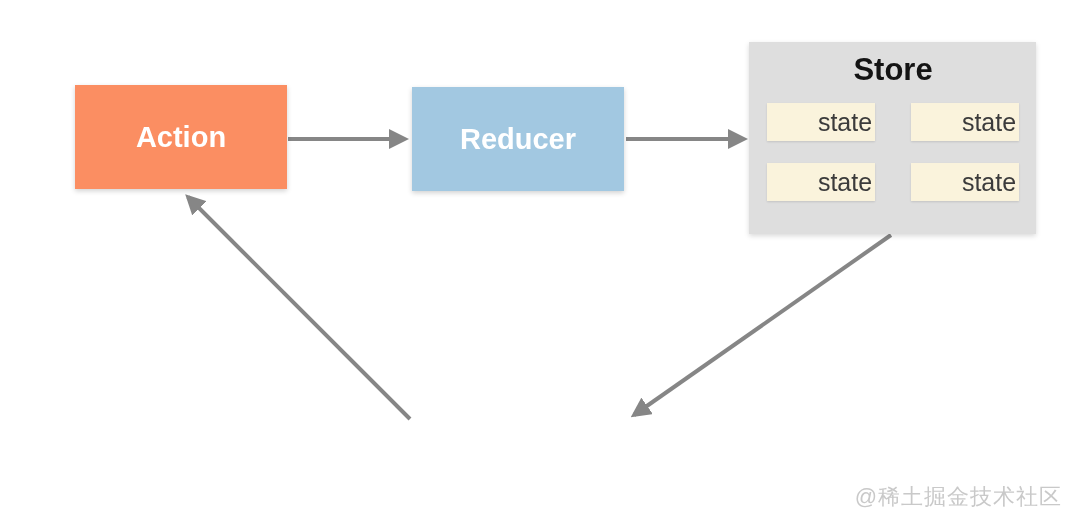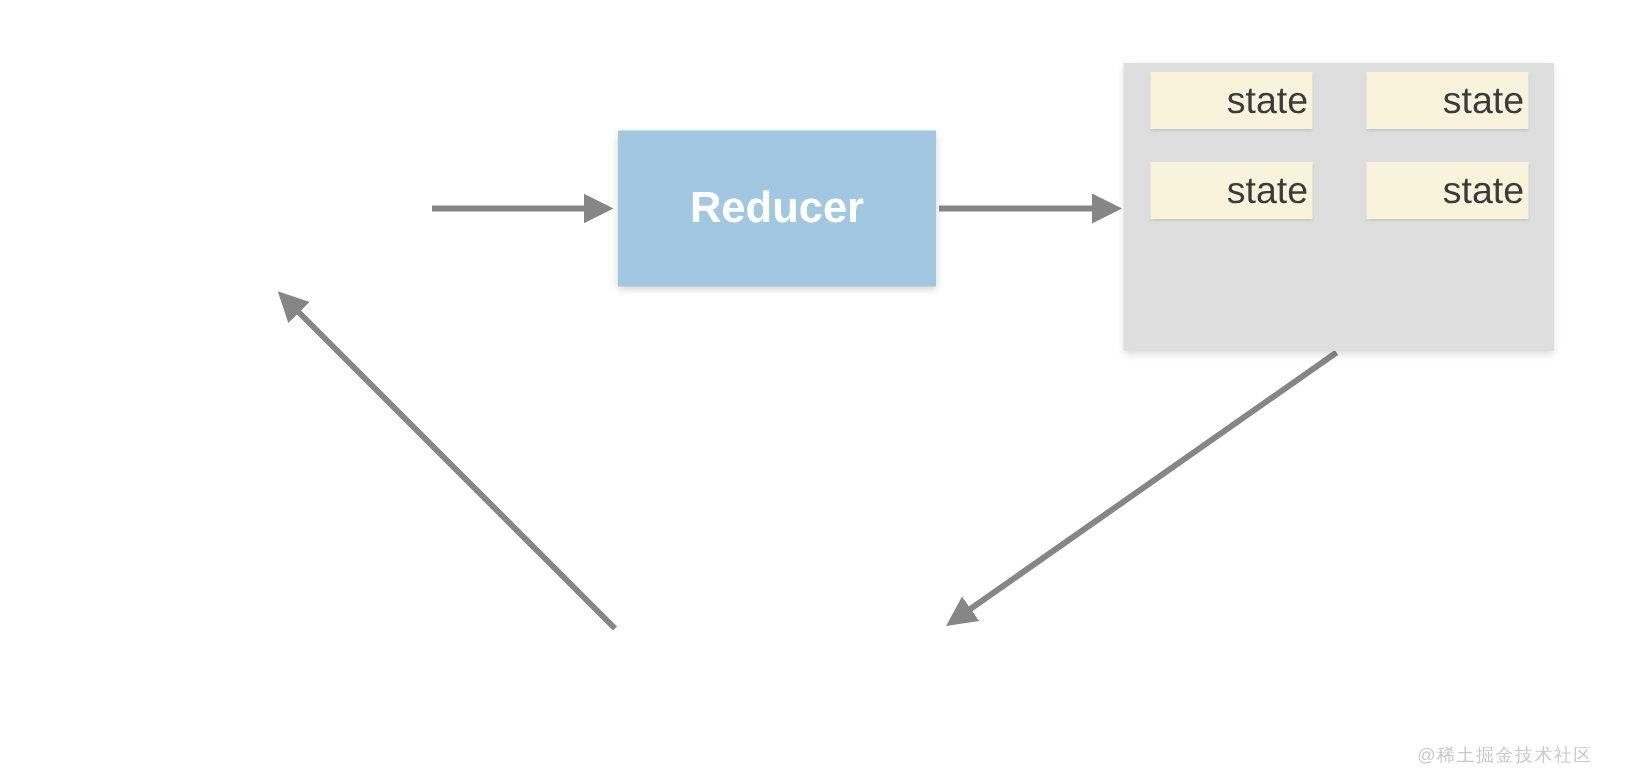--- a/index.html
+++ b/index.html
@@ -81,47 +81,51 @@
     align-items: center;
     justify-content: center;
     box-shadow: 0 1px 2px rgba(0,0,0,0.12);
     padding-left: 48px;
   }
   .watermark {
     position: absolute;
     right: 28px;
     bottom: 9px;
     color: var(--watermark);
-    font-size: 12px;
+    font-size: 22px;
     letter-spacing: 1px;
   }
 </style>
 </head>
 <body>
 
 <div class="canvas">
 
   <svg class="edge-layer" viewBox="0 0 1090 521" xmlns="http://www.w3.org/2000/svg">
     <defs>
       <marker id="ah" viewBox="0 0 10 10" refX="8" refY="5" markerWidth="5" markerHeight="5" orient="auto-start-reverse">
         <path d="M 0 0 L 10 5 L 0 10 z"></path>
       </marker>
     </defs>
     <line class="edge" x1="288" y1="139" x2="405" y2="139" marker-end="url(#ah)"></line>
     <line class="edge" x1="626" y1="139" x2="744" y2="139" marker-end="url(#ah)"></line>
     <line class="edge" x1="891" y1="235" x2="634" y2="415" marker-end="url(#ah)"></line>
     <line class="edge" x1="410" y1="419" x2="188" y2="197" marker-end="url(#ah)"></line>
   </svg>
 
+  <div class="node node-action">
+    <span>Action</span>
+  </div>
 
   <div class="node node-reducer">
     <span>Reducer</span>
   </div>
 
   <div class="store">
+    <div class="store-title">Store</div>
     <div class="state-grid">
       <div class="state-box">state</div>
       <div class="state-box">state</div>
       <div class="state-box">state</div>
       <div class="state-box">state</div>
     </div>
   </div>
 
 
   <div class="watermark">@稀土掘金技术社区</div>

